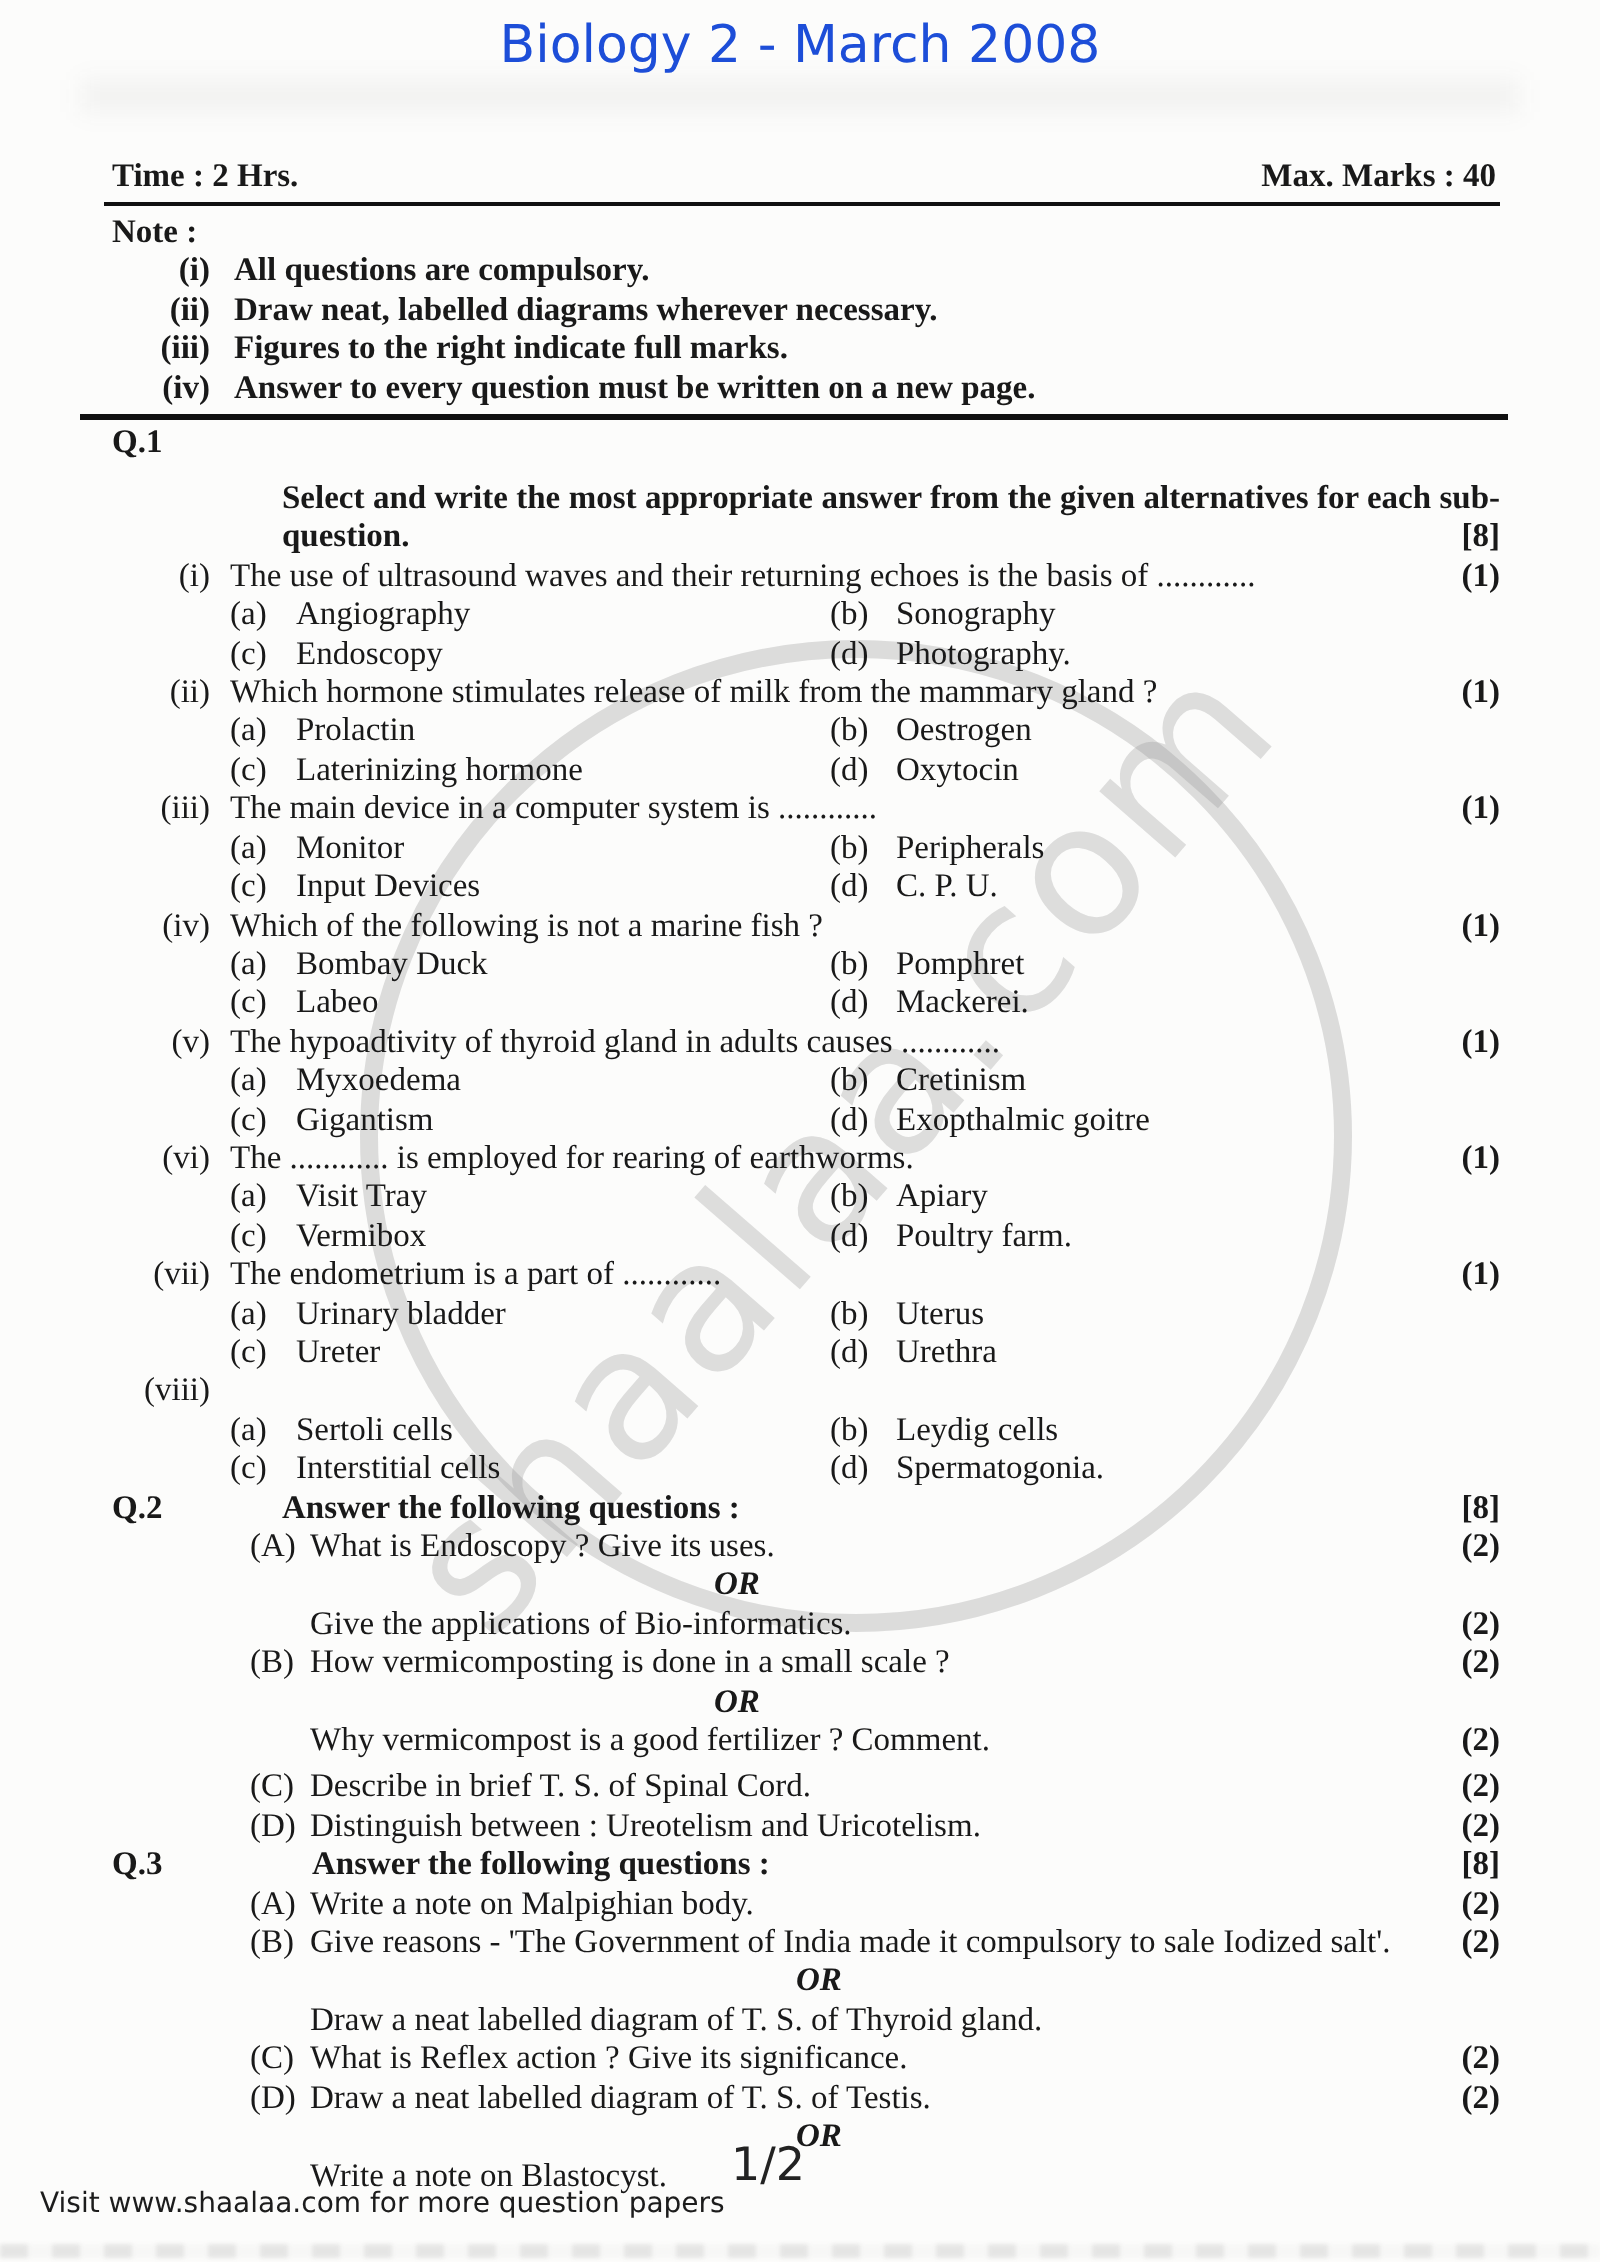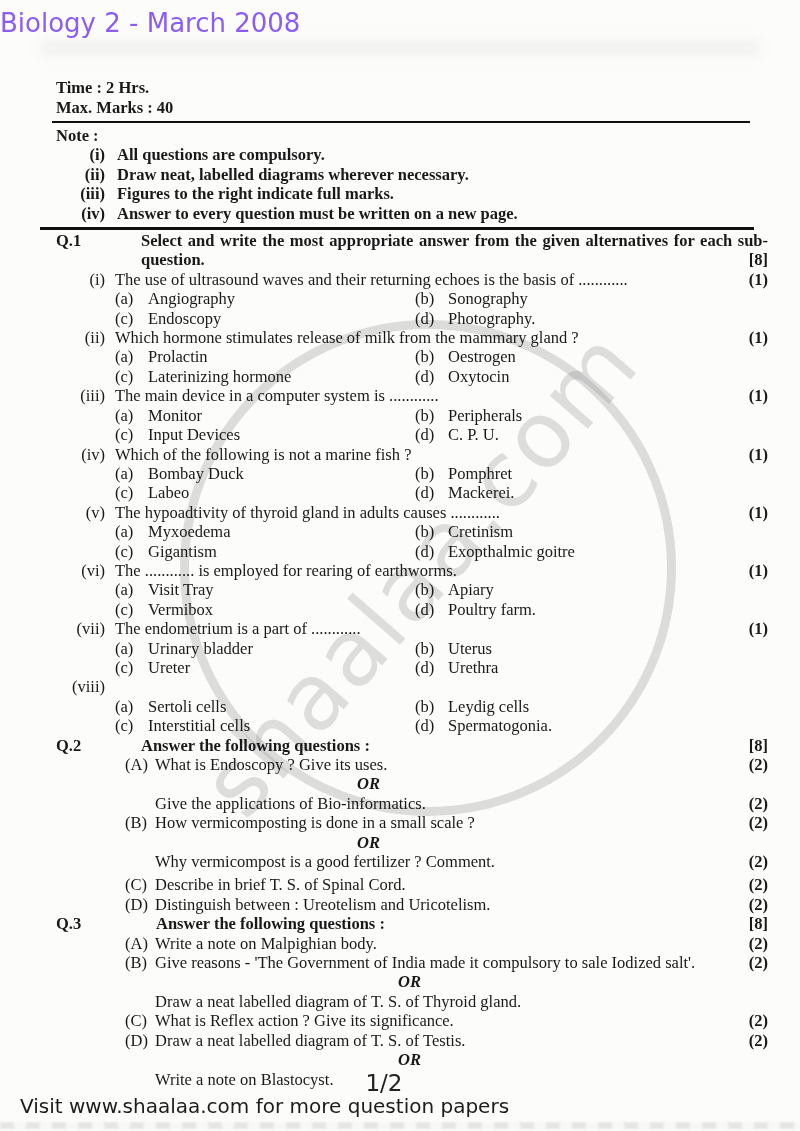--- a/index.html
+++ b/index.html
@@ -35,41 +35,41 @@
     background:rgba(60,60,60,0.05);filter:blur(6px);z-index:0;
   }
   .noise-bottom{
     position:absolute;left:0;bottom:2px;width:800px;height:7px;
     background:repeating-linear-gradient(90deg,rgba(90,90,90,0.25) 0 14px,rgba(90,90,90,0.05) 14px 26px);
     filter:blur(1px);opacity:.55;z-index:0;
   }
   
   .content{position:relative;z-index:1;}
   .doc-title{
-    padding-top:8px;
+    padding-top:8px;text-align:center;
     font-family:"DejaVu Sans",sans-serif;
-    font-size:26px;color:#8b5cf6;
+    font-size:26px;color:#1d4ed8;
   }
   .meta-row{
     margin-top:40px;
     padding:0 52px 0 56px;
     display:flex;justify-content:space-between;
-    font-weight:bold;font-size:16.5px;flex-direction:column;
+    font-weight:bold;font-size:16.5px;
   }
   .rule1{border:none;border-top:2.5px solid #101010;margin:3px 50px 0 52px;}
   .rule2{border:none;border-top:3px solid #101010;margin:4px 46px 1px 40px;}
-  .body-area{padding:0 32px 0 56px;font-size:16.5px;line-height:19.4px;}
+  .body-area{padding:0 50px 0 56px;font-size:16.5px;line-height:19.4px;}
   .note-label{font-weight:bold;margin-top:3px;}
   .note-item{display:flex;font-weight:bold;}
   .note-num{flex:0 0 49px;text-align:right;padding-right:12px;}
   
   .q-head{display:flex;font-weight:bold;gap:36px;}
   .q-num{flex:0 0 49px;text-align:left;padding-right:0;}
   .q-text{flex:1;}
-  .q-text.justify{text-align:justify;text-align-last:justify;}
+  .q-text.justify{text-align:justify;text-align-last:justify;margin-top:28px;}
   .q3-head .q-text{padding-left:15px;}
   .marks{flex:0 0 44px;text-align:right;font-weight:bold;}
   
   .subq-head{display:flex;}
   .subq-num{flex:0 0 49px;text-align:right;padding-right:10px;}
   .subq-text{flex:1;}
   .opts{margin-left:59px;display:grid;grid-template-columns:300px 1fr;}
   .opt{display:flex;}
   .opt-letter{flex:0 0 33px;}
   
@@ -80,21 +80,21 @@
   .or-q2{padding-left:301px;}
   .or-q3{padding-left:342px;}
   .gap-sm{margin-top:4px;}
   
   .page-number{
     position:absolute;left:0;top:1070px;width:768px;text-align:center;
     font-family:"DejaVu Sans",sans-serif;font-size:23px;color:#222;z-index:1;
   }
   .footer-visit{
     position:absolute;left:20px;top:1094px;
-    font-family:"DejaVu Sans",sans-serif;font-size:20px;color:#1c1c1c;z-index:2;
+    font-family:"DejaVu Sans",sans-serif;font-size:14px;color:#1c1c1c;z-index:2;
   }
 </style>
 </head>
 <body>
 
 <div class="page">
 
   <div class="wm-ring"></div>
   <div class="wm-text">shaalaa.com</div>
   <div class="noise-top"></div>

